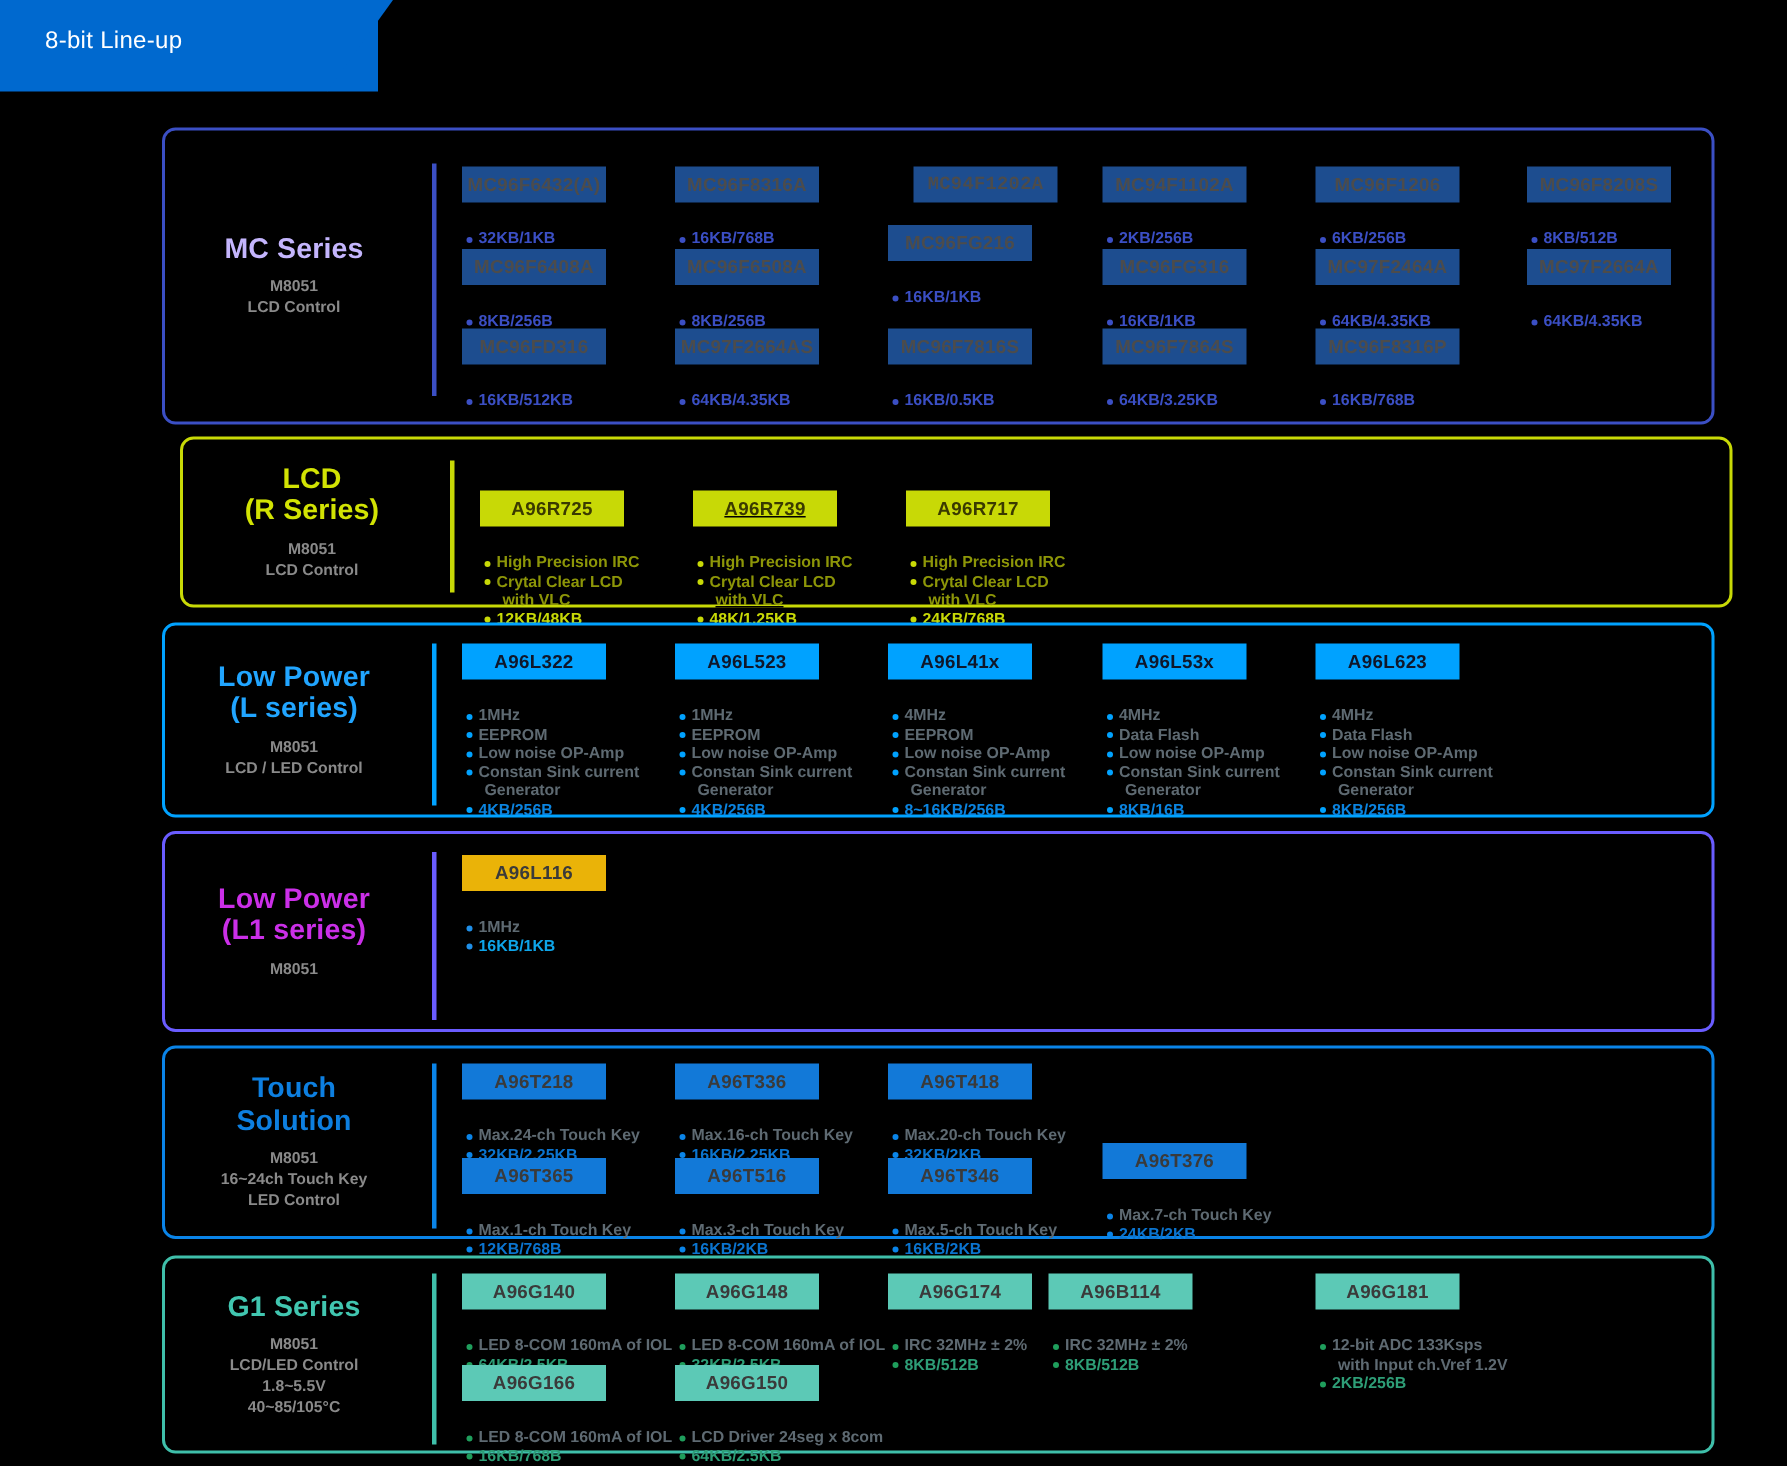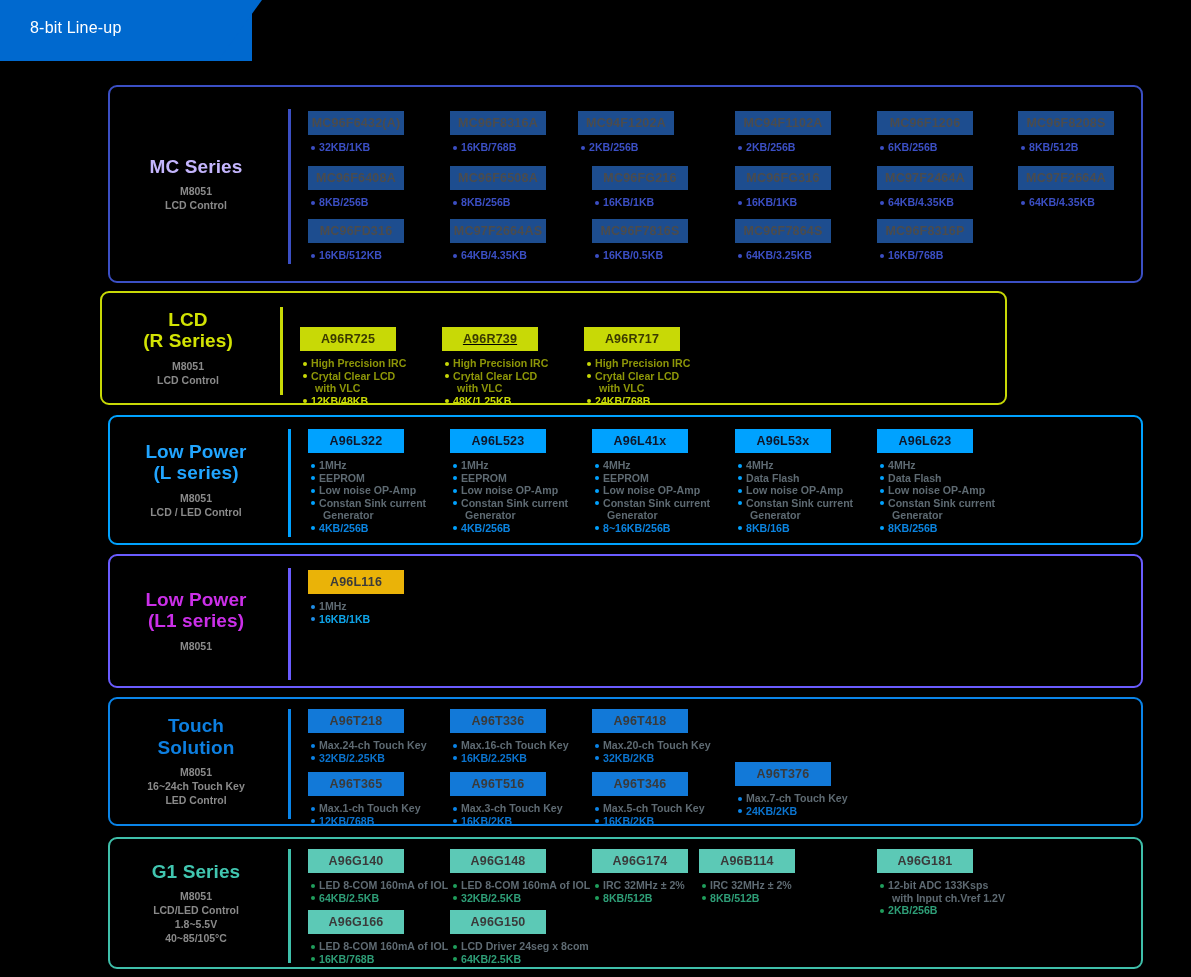--- a/index.html
+++ b/index.html
@@ -62,21 +62,21 @@
   
   .chip-col { position: absolute; }
   .chip-box {
     height: 24px;
     display: flex; align-items: center; justify-content: center;
     font-size: 12.5px; font-weight: bold;
     color: #4d4d4d;
     letter-spacing: .2px;
   }
   .chip-feats {
-    margin-top: 6px;
+    margin-top: 18px;
     padding-left: 2px;
   }
   .feat {
     position: relative;
     font-size: 10.6px; font-weight: bold;
     line-height: 12.6px;
     padding-left: 9px;
     color: #6f6f6f;
     white-space: nowrap;
   }
@@ -178,27 +178,27 @@
           <div class="chip-feats">
             <div class="feat mem">8KB/256B</div>
           </div>
         </div>
         <div class="chip-col" style="left: 340px; top: 132px; width: 96px;">
           <div class="chip-box">MC97F2664AS</div>
           <div class="chip-feats">
             <div class="feat mem">64KB/4.35KB</div>
           </div>
         </div>
-        <div class="chip-col" style="left: 468px; top: 24px; width: 96px;">
+        <div class="chip-col" style="left: 499px; top: 24px; width: 96px; font-family: Liberation Mono, monospace;">
           <div class="chip-box">MC94F1202A</div>
           <div class="chip-feats">
             <div class="feat mem">2KB/256B</div>
           </div>
         </div>
-        <div class="chip-col" style="left: 482px; top: 79px; width: 96px;">
+        <div class="chip-col" style="left: 482px; top: 63px; width: 96px;">
           <div class="chip-box">MC96FG216</div>
           <div class="chip-feats">
             <div class="feat mem">16KB/1KB</div>
           </div>
         </div>
         <div class="chip-col" style="left: 482px; top: 132px; width: 96px;">
           <div class="chip-box">MC96F7816S</div>
           <div class="chip-feats">
             <div class="feat mem">16KB/0.5KB</div>
           </div>
@@ -245,21 +245,21 @@
             <div class="feat mem">8KB/512B</div>
           </div>
         </div>
         <div class="chip-col" style="left: 908px; top: 79px; width: 96px;">
           <div class="chip-box">MC97F2664A</div>
           <div class="chip-feats">
             <div class="feat mem">64KB/4.35KB</div>
           </div>
         </div>
       </div>
-      <div class="section" id="sec-lcd" style="left: 100px; top: 291px; width: 907px; height: 114px; border-color: rgb(200, 217, 6); --accent: #c8d906;">
+      <div class="section" id="sec-lcd" style="left: 120px; top: 291px; width: 1035px; height: 114px; border-color: rgb(200, 217, 6); --accent: #c8d906;">
         <div class="sec-label" style="width: 172px;">
           <div class="sec-title">LCD<br>(R Series)</div>
           <div class="sec-sub">M8051<br>LCD Control</div>
         </div>
         <div class="divider" style="left: 178px; top: 14px; height: 88px; background: rgb(200, 217, 6);"></div>
         <div class="chip-col" style="left: 198px; top: 14px; width: 96px;">
           <div class="chip-box">A96R725</div>
           <div class="chip-feats">
             <div class="feat">High Precision IRC</div>
             <div class="feat">Crytal Clear LCD</div>

